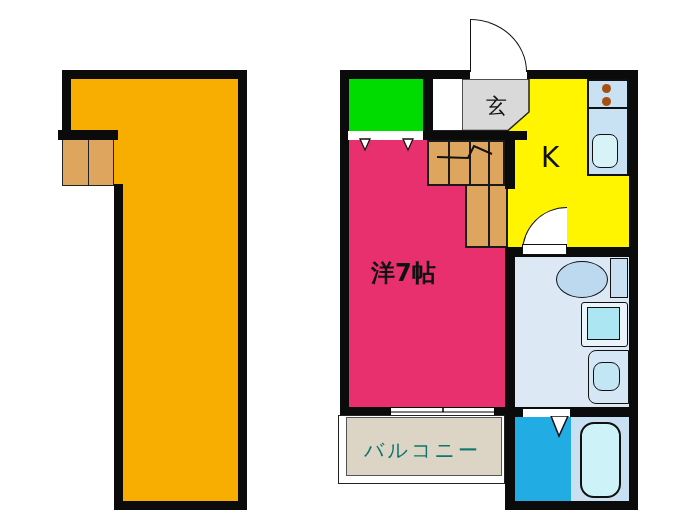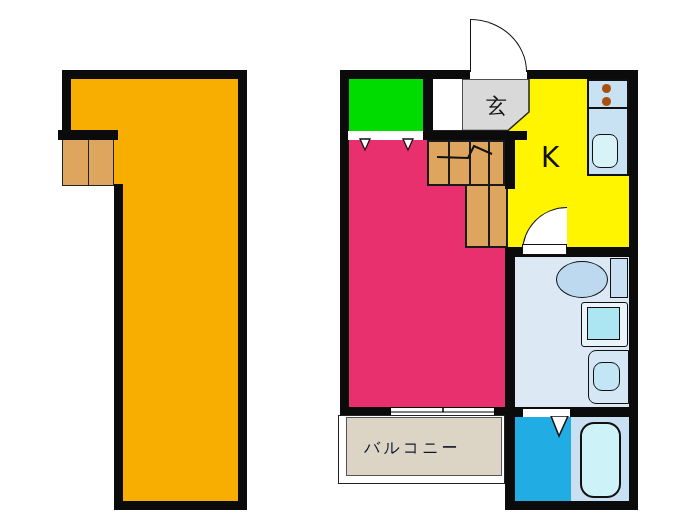--- a/index.html
+++ b/index.html
@@ -111,15 +111,16 @@
   <div class="abs" style="left:588px;top:350px;width:41px;height:54px;background:#D5E7F5;border:1.5px solid #111;border-radius:8px 0 0 8px;">
     <div class="abs" style="left:4px;top:11px;width:27px;height:29px;background:#C2E6F4;border:1.5px solid #111;border-radius:9px;"></div>
   </div>
   <div class="abs" style="left:580px;top:422px;width:41px;height:76px;background:#CDF3F9;border:2px solid #111;border-radius:14px;"></div>
 
   <div class="abs" style="left:338px;top:415px;width:167px;height:69px;background:#ffffff;border:1.5px solid #222;"></div>
   <div class="abs" style="left:346px;top:417px;width:156px;height:59px;background:#DCD5C6;border:1px solid #555;"></div>
 
   <div class="abs label" style="left:486px;top:96px;font-size:21px;">玄</div>
   <div class="abs label" style="left:541px;top:144px;font-size:28px;">K</div>
-  <div class="abs label" style="left:364px;top:440px;font-size:16px;color:#0f172a;letter-spacing:3px;">バルコニー</div>
+  <div class="abs label" style="left:371px;top:261px;font-size:24px;font-weight:bold;">洋7帖</div>
+  <div class="abs label" style="left:364px;top:440px;font-size:20px;color:#0f766e;letter-spacing:3px;">バルコニー</div>
 
 </div>
 
 </body></html>

